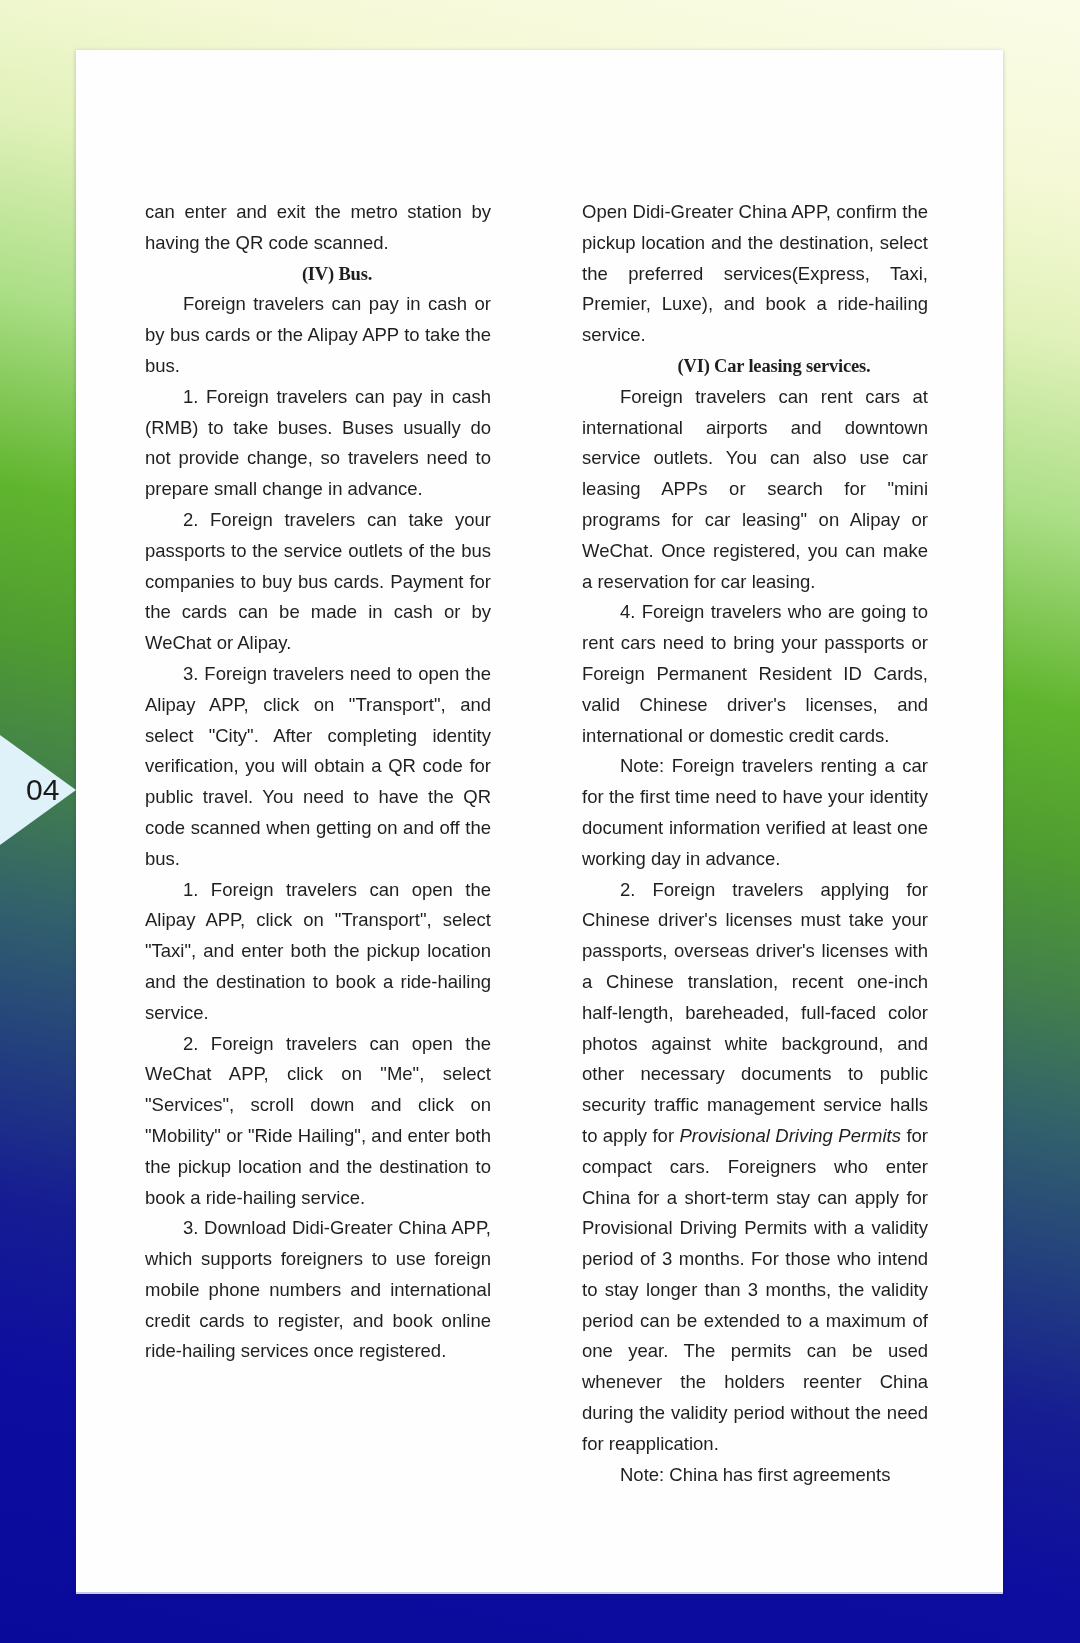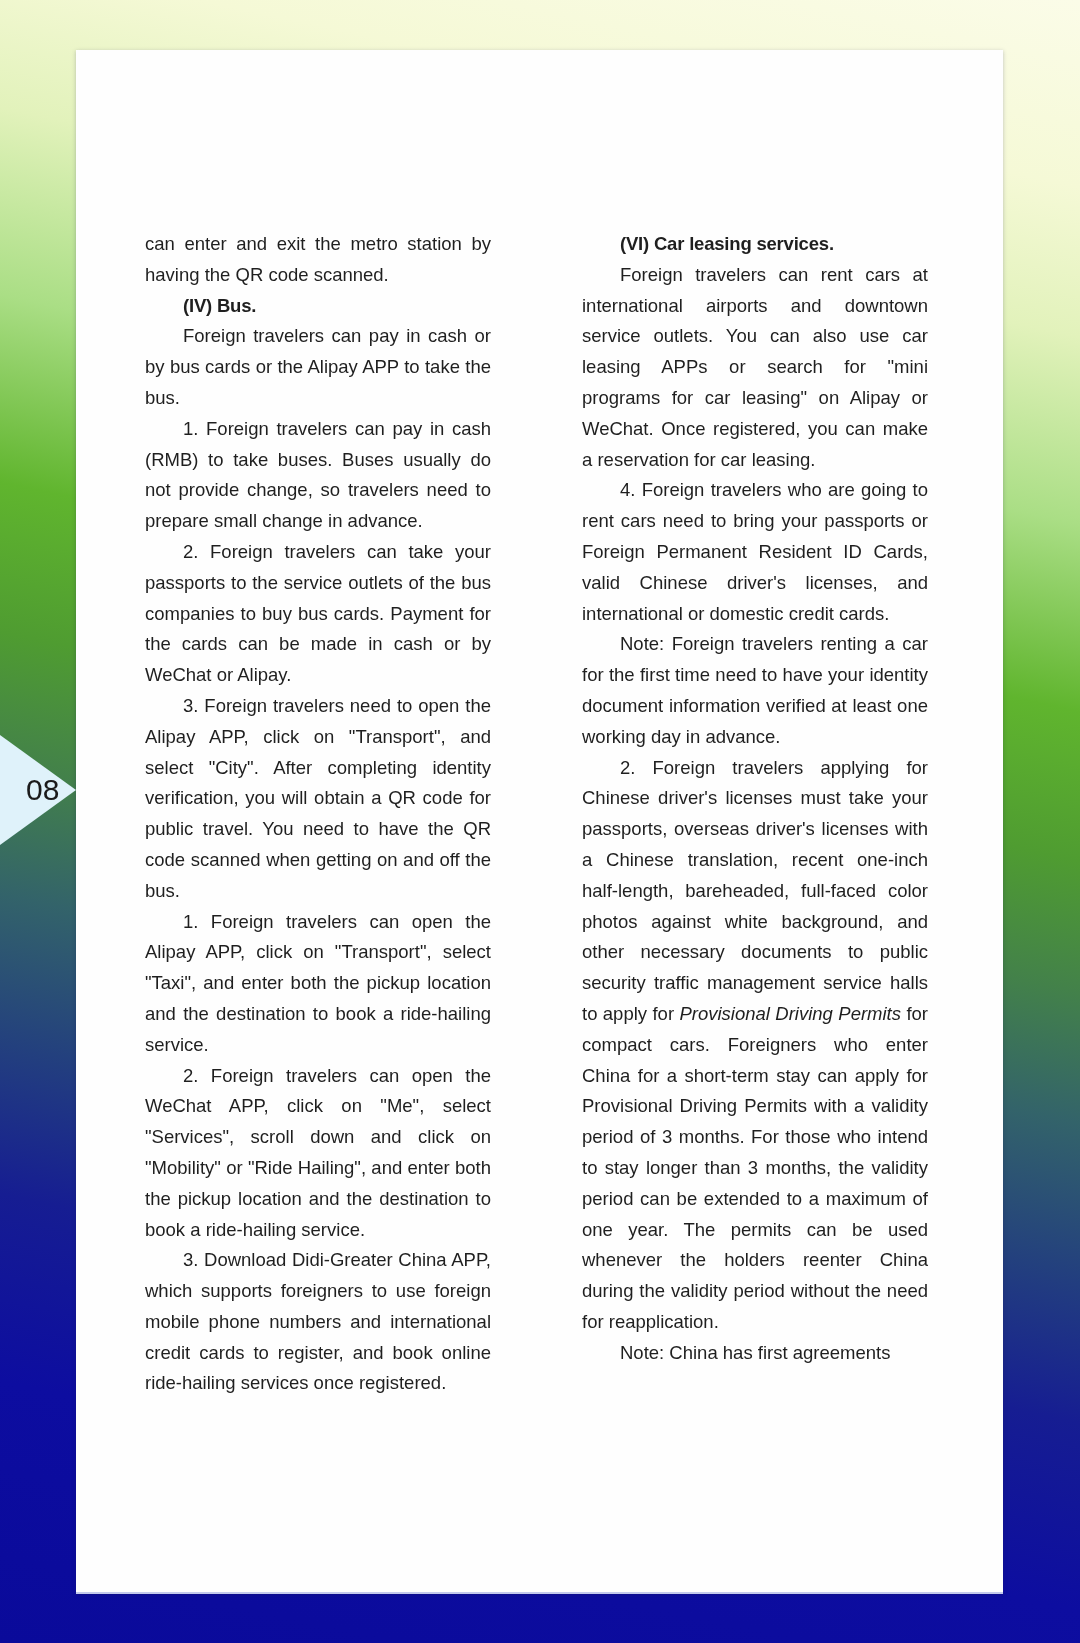--- a/index.html
+++ b/index.html
@@ -35,34 +35,35 @@
     height: 1542px;
     background: #fefefe;
     border-bottom: 2px solid #c3c9ec;
     box-shadow: 0 1px 4px rgba(20,20,80,0.25);
   }
   .columns {
     display: flex;
     padding: 147px 75px 0 69px;
     gap: 91px;
   }
-  .col { width: 346px; margin-top: 32px; }
+  .col { width: 346px; }
   p.para {
     margin: 0;
     font-size: 18.5px;
     line-height: 30.8px;
     color: #1f1f1f;
     text-align: justify;
   }
   p.para.indent { text-indent: 38px; }
   p.para.heading {
     font-weight: bold;
-    text-align: left;
+    text-align: center;
     white-space: nowrap;
     letter-spacing: -0.2px;
+    font-family: Liberation Serif, serif;
   }
   .ital { font-style: italic; }
   .page-tab {
     position: absolute;
     left: 0;
     top: 735px;
     width: 76px;
     height: 110px;
     background: #dff2fa;
     clip-path: polygon(0 0, 100% 50%, 0 100%);
@@ -75,36 +76,37 @@
     font-size: 30px;
     line-height: 30px;
     color: #1b1b1b;
   }
 </style>
 </head>
 <body>
 
 <div class="bg">
   <div class="page-tab">
-    <span class="page-num">08</span>
+    <span class="page-num">04</span>
   </div>
   <div class="page">
     <div class="columns">
       <div class="col" id="col-left">
           <p class="para body"><span>can enter and exit the metro station by having the QR code scanned.</span></p>
           <p class="para heading indent"><span>(IV) Bus.</span></p>
           <p class="para body indent"><span>Foreign travelers can pay in cash or by bus cards or the Alipay APP to take the bus.</span></p>
           <p class="para body indent"><span>1. Foreign travelers can pay in cash (RMB) to take buses. Buses usually do not provide change, so travelers need to prepare small change in advance.</span></p>
           <p class="para body indent"><span>2. Foreign travelers can take your passports to the service outlets of the bus companies to buy bus cards. Payment for the cards can be made in cash or by WeChat or Alipay.</span></p>
           <p class="para body indent"><span>3. Foreign travelers need to open the Alipay APP, click on "Transport", and select "City". After completing identity verification, you will obtain a QR code for public travel. You need to have the QR code scanned when getting on and off the bus.</span></p>
           <p class="para body indent"><span>1. Foreign travelers can open the Alipay APP, click on "Transport", select "Taxi", and enter both the pickup location and the destination to book a ride-hailing service.</span></p>
           <p class="para body indent"><span>2. Foreign travelers can open the WeChat APP, click on "Me", select "Services", scroll down and click on "Mobility" or "Ride Hailing", and enter both the pickup location and the destination to book a ride-hailing service.</span></p>
           <p class="para body indent"><span>3. Download Didi-Greater China APP, which supports foreigners to use foreign mobile phone numbers and international credit cards to register, and book online ride-hailing services once registered.</span></p>
         </div>
       <div class="col" id="col-right">
+          <p class="para body"><span>Open Didi-Greater China APP, confirm the pickup location and the destination, select the preferred services(Express, Taxi, Premier, Luxe), and book a ride-hailing service.</span></p>
           <p class="para heading indent"><span>(VI) Car leasing services.</span></p>
           <p class="para body indent"><span>Foreign travelers can rent cars at international airports and downtown service outlets. You can also use car leasing APPs or search for "mini programs for car leasing" on Alipay or WeChat. Once registered, you can make a reservation for car leasing.</span></p>
           <p class="para body indent"><span>4. Foreign travelers who are going to rent cars need to bring your passports or Foreign Permanent Resident ID Cards, valid Chinese driver's licenses, and international or domestic credit cards.</span></p>
           <p class="para body indent"><span>Note: Foreign travelers renting a car for the first time need to have your identity document information verified at least one working day in advance.</span></p>
           <p class="para body indent"><span>2. Foreign travelers applying for Chinese driver's licenses must take your passports, overseas driver's licenses with a Chinese translation, recent one-inch half-length, bareheaded, full-faced color photos against white background, and other necessary documents to public security traffic management service halls to apply for </span><span class="ital">Provisional Driving Permits</span><span> for compact cars. Foreigners who enter China for a short-term stay can apply for Provisional Driving Permits with a validity period of 3 months. For those who intend to stay longer than 3 months, the validity period can be extended to a maximum of one year. The permits can be used whenever the holders reenter China during the validity period without the need for reapplication.</span></p>
           <p class="para body indent"><span>Note: China has first agreements</span></p>
         </div>
     </div>
   </div>
 </div>

